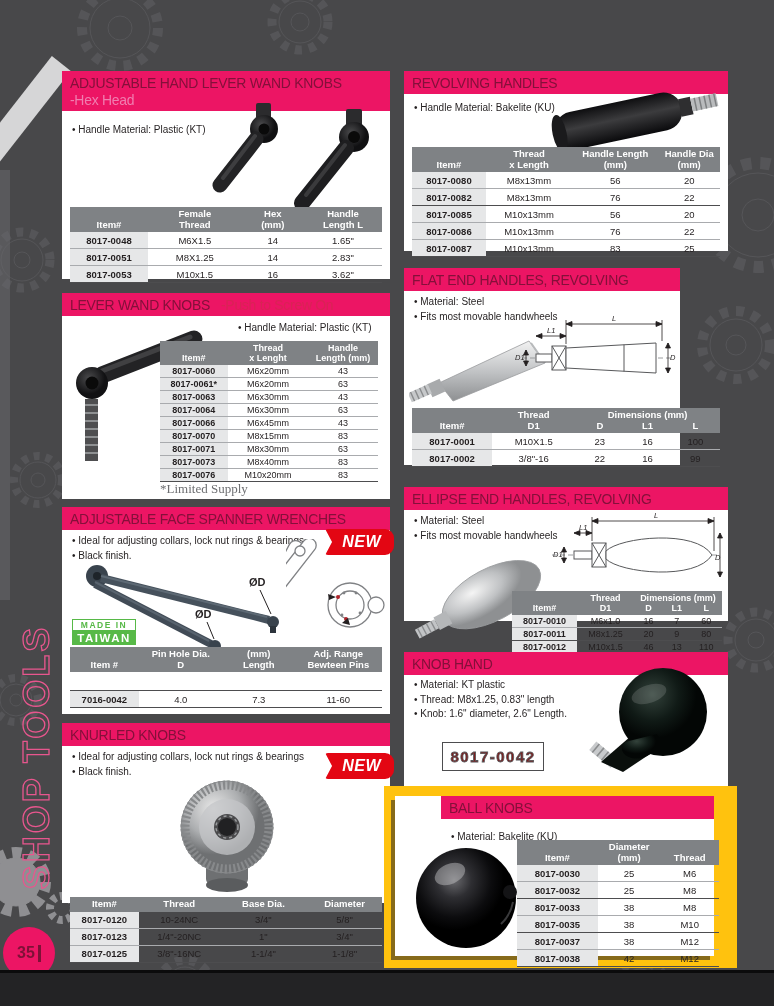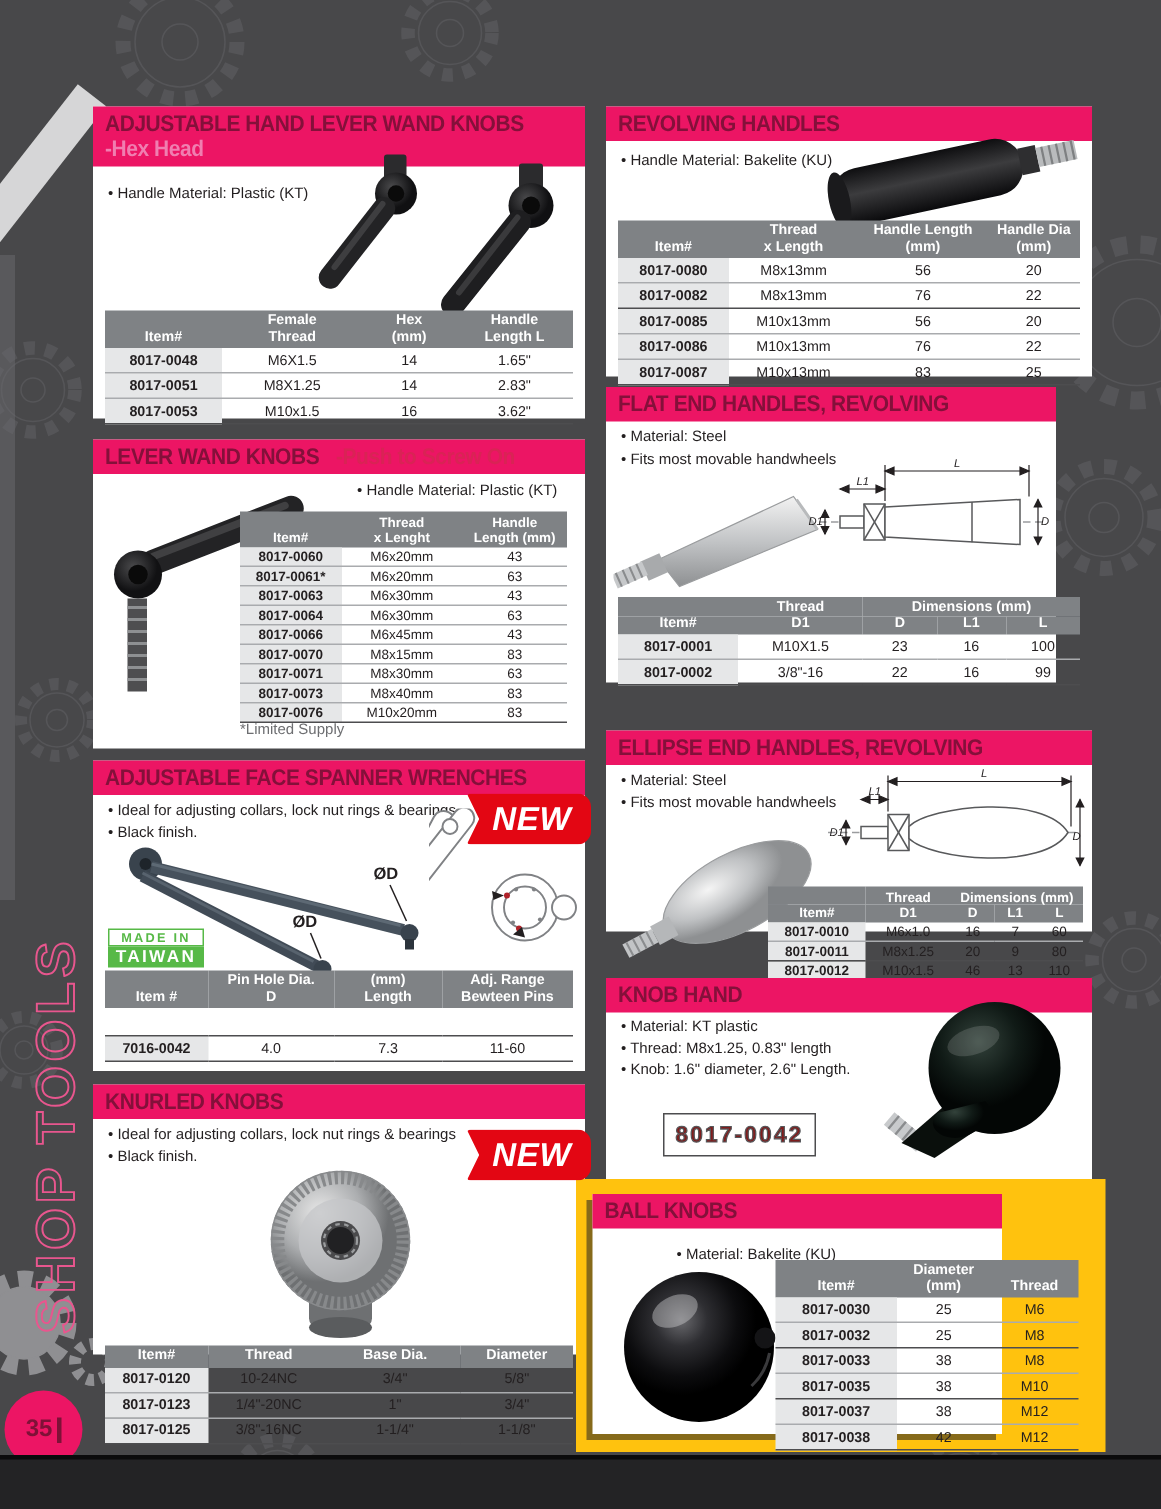--- a/index.html
+++ b/index.html
@@ -4,44 +4,44 @@
 <style>
   html,body{margin:0;padding:0;background:#333;}
   .page{position:relative;width:774px;height:1006px;background:#48484A;overflow:hidden;
         font-family:"Liberation Sans",sans-serif;}
   .bg-gears{position:absolute;left:0;top:0;}
   .curl{position:absolute;left:-34px;top:98px;width:118px;height:24px;background:#DEDEDE;
         transform:rotate(-52deg);opacity:.95;}
   .footer{position:absolute;left:0;top:970px;width:774px;height:36px;background:#232325;
           border-top:3px solid #0B0B0C;}
   .panel{position:absolute;background:#fff;}
-  .phead{background:#EC1564;color:#84103A;font-weight:bold;padding:3px 8px 2px;line-height:1.12;}
+  .phead{background:#EC1564;color:#84103A;font-weight:normal;padding:3px 8px 2px;line-height:1.12;}
   .ptitle{font-size:15px;display:inline-block;transform:scaleX(.93);transform-origin:left;
           letter-spacing:-.3px;white-space:nowrap;}
   .psub-block{display:block;}
   .sub-pink{color:#F07EB0;}
   .sub-red{color:#D92355;}
   .bullets{position:absolute;font-size:10px;color:#231F20;line-height:1.45;}
   .bullet{white-space:nowrap;}
   .tblwrap{position:absolute;}
   table{border-collapse:collapse;width:100%;table-layout:fixed;border-bottom:1.5px solid #4D4D4F;}
   th{background:#7F8285;color:#fff;font-size:9.5px;font-weight:bold;padding:2px 1px;
      white-space:pre-line;line-height:1.12;vertical-align:bottom;}
   table.has-groups thead tr:last-child th{padding-top:0;vertical-align:top;}
   th.grp{padding-bottom:0;}
   td{font-size:9.5px;color:#231F20;text-align:center;padding:2.5px 1px;border-top:1px solid #A9ABAE;}
   tbody tr:first-child td{border-top:none;}
   td.item{background:#E6E7E8;font-weight:bold;}
   tr.thick td{border-top:1.6px solid #4D4D4F;}
   tr.spacer td{border:none;height:13px;background:#fff;}
   .compact td{font-size:9px;padding:1px;}
   .compact th{font-size:9px;}
-  .footnote{position:absolute;font-size:10px;color:#6D6E71;}
+  .footnote{position:absolute;font-size:13px;color:#6D6E71;font-family:Liberation Serif, serif;}
   .new-badge{position:absolute;background:#E30613;color:#fff;font-weight:bold;font-style:italic;
-             font-size:22px;letter-spacing:.5px;padding:4px 13px 4px 17px;
+             font-size:16px;letter-spacing:.5px;padding:4px 13px 4px 17px;
              border-radius:3px 9px 9px 3px;
              clip-path:polygon(0 0,100% 0,100% 100%,0 100%,10% 50%);z-index:5;}
   .taiwan{position:absolute;width:64px;text-align:center;font-weight:bold;}
   .taiwan .l1{font-size:8.5px;color:#57B947;background:#fff;border:1.5px solid #57B947;
               letter-spacing:1.5px;padding:0 1px;display:block;}
   .taiwan .l2{font-size:11.5px;color:#fff;background:#57B947;padding:1px 1px;
               letter-spacing:1.5px;display:block;}
   .itembox{position:absolute;border:1.5px solid #4D4D4F;display:flex;align-items:center;
            justify-content:center;font-weight:bold;font-size:15px;color:#7f1d1d;
            letter-spacing:1.5px;-webkit-text-stroke:.8px #55575A;}
@@ -49,21 +49,21 @@
   .sidebar-label{position:absolute;left:-119px;top:737px;width:310px;height:40px;
                  transform:rotate(-90deg);font-size:36px;font-weight:bold;letter-spacing:3px;
                  color:#E8568E;-webkit-text-fill-color:transparent;
                  -webkit-text-stroke:1.3px #E8568E;text-align:center;}
   .page-circle{position:absolute;left:3px;top:927px;width:52px;height:52px;border-radius:50%;
                background:#EC1564;display:flex;align-items:center;justify-content:center;
                color:#7E1137;font-weight:bold;font-size:16px;}
   .page-circle .bar{width:3px;height:17px;background:#7E1137;margin-left:3px;}
   .ybox{position:absolute;left:384px;top:786px;width:353px;height:182px;background:#FFC20E;z-index:2;}
   .ybox .inner{position:absolute;left:11px;top:10px;width:273px;height:160px;background:#fff;
-               box-shadow:-4px 4px 0 rgba(35,35,37,.55);}
+               box-shadow:-4px 4px 0 rgba(35,35,37,.55);padding-left:46px;}
   .callout{font-size:11px;font-weight:bold;fill:#231F20;}
   .dimlbl{font-size:7.5px;font-style:italic;fill:#231F20;}
 </style>
 </head>
 <body>
 
 <div class="page">
 
   <svg class="bg-gears" width="774" height="1006">
     <g stroke="#66666A" fill="none" opacity="0.45">
@@ -500,21 +500,21 @@
               <td class="item">8017-0087</td>
               <td>M10x13mm</td>
               <td>83</td>
               <td>25</td>
             </tr>
           </tbody>
         </table>
       </div>
   </div>
 
-  <div class="panel" style="left:404px;top:258px;width:300px;height:197px">
+  <div class="panel" style="left:404px;top:268px;width:276px;height:197px">
     <div class="phead">
       <span class="ptitle">FLAT END HANDLES, REVOLVING</span>
     </div>
     <div class="bullets" style="left:10px;top:27px;">
         <div class="bullet">•  Material: Steel</div>
         <div class="bullet">•  Fits most movable handwheels</div>
       </div>
     <div class="img" style="left:5px;top:55px;">
       <svg width="150" height="85" viewBox="0 0 150 85">
         <defs>

